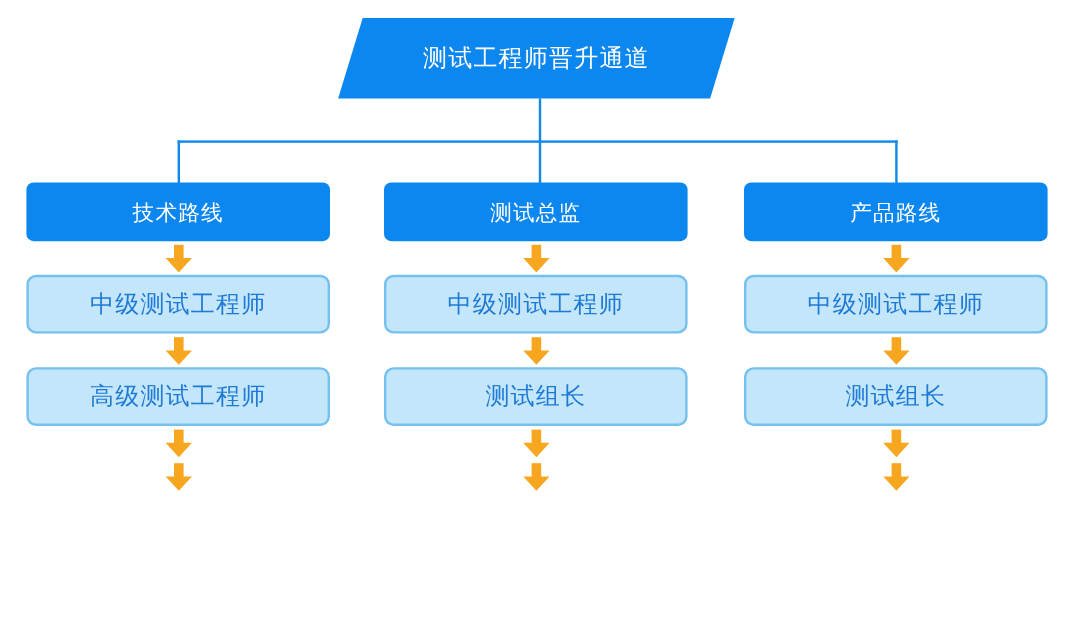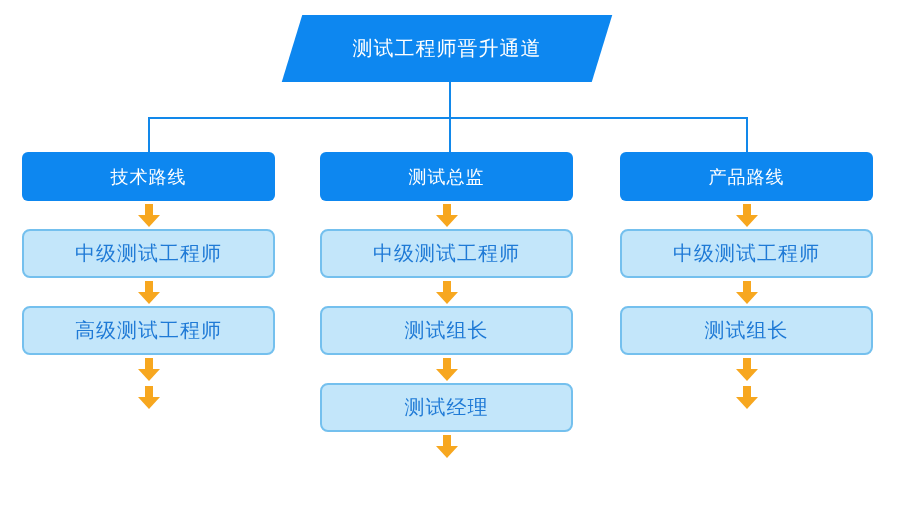--- a/index.html
+++ b/index.html
@@ -159,21 +159,20 @@
         <span class="arrow-down"></span>
       </div>
     <div class="step-box">中级测试工程师</div>
     <div class="gap">
         <span class="arrow-down"></span>
       </div>
     <div class="step-box">测试组长</div>
     <div class="gap">
         <span class="arrow-down"></span>
       </div>
-    <div class="step-box">测试经理</div>
     <div class="gap">
         <span class="arrow-down"></span>
       </div>
   </div>
 
   <div class="column" id="col-2">
     <div class="track-header">产品路线</div>
     <div class="gap">
         <span class="arrow-down"></span>
       </div>

